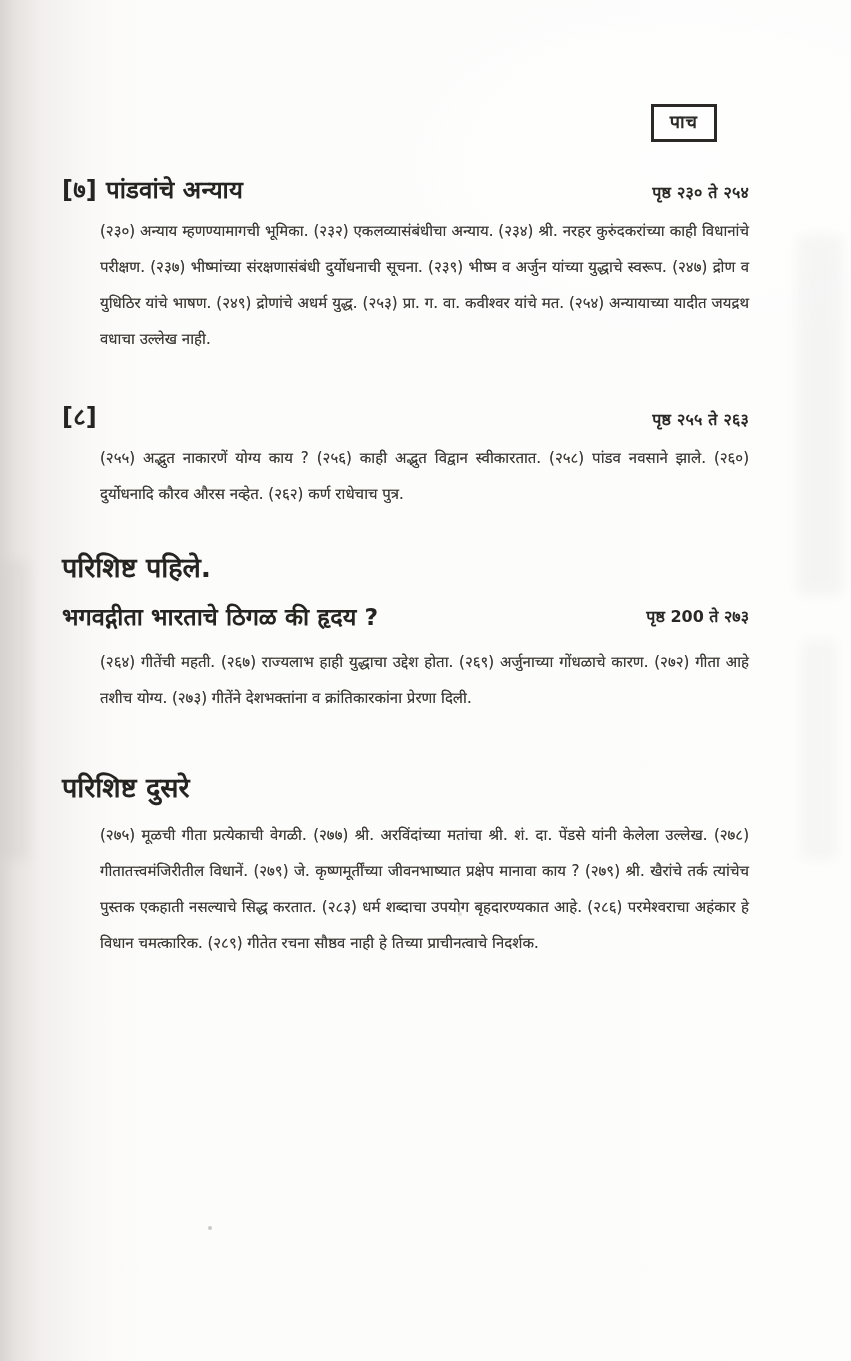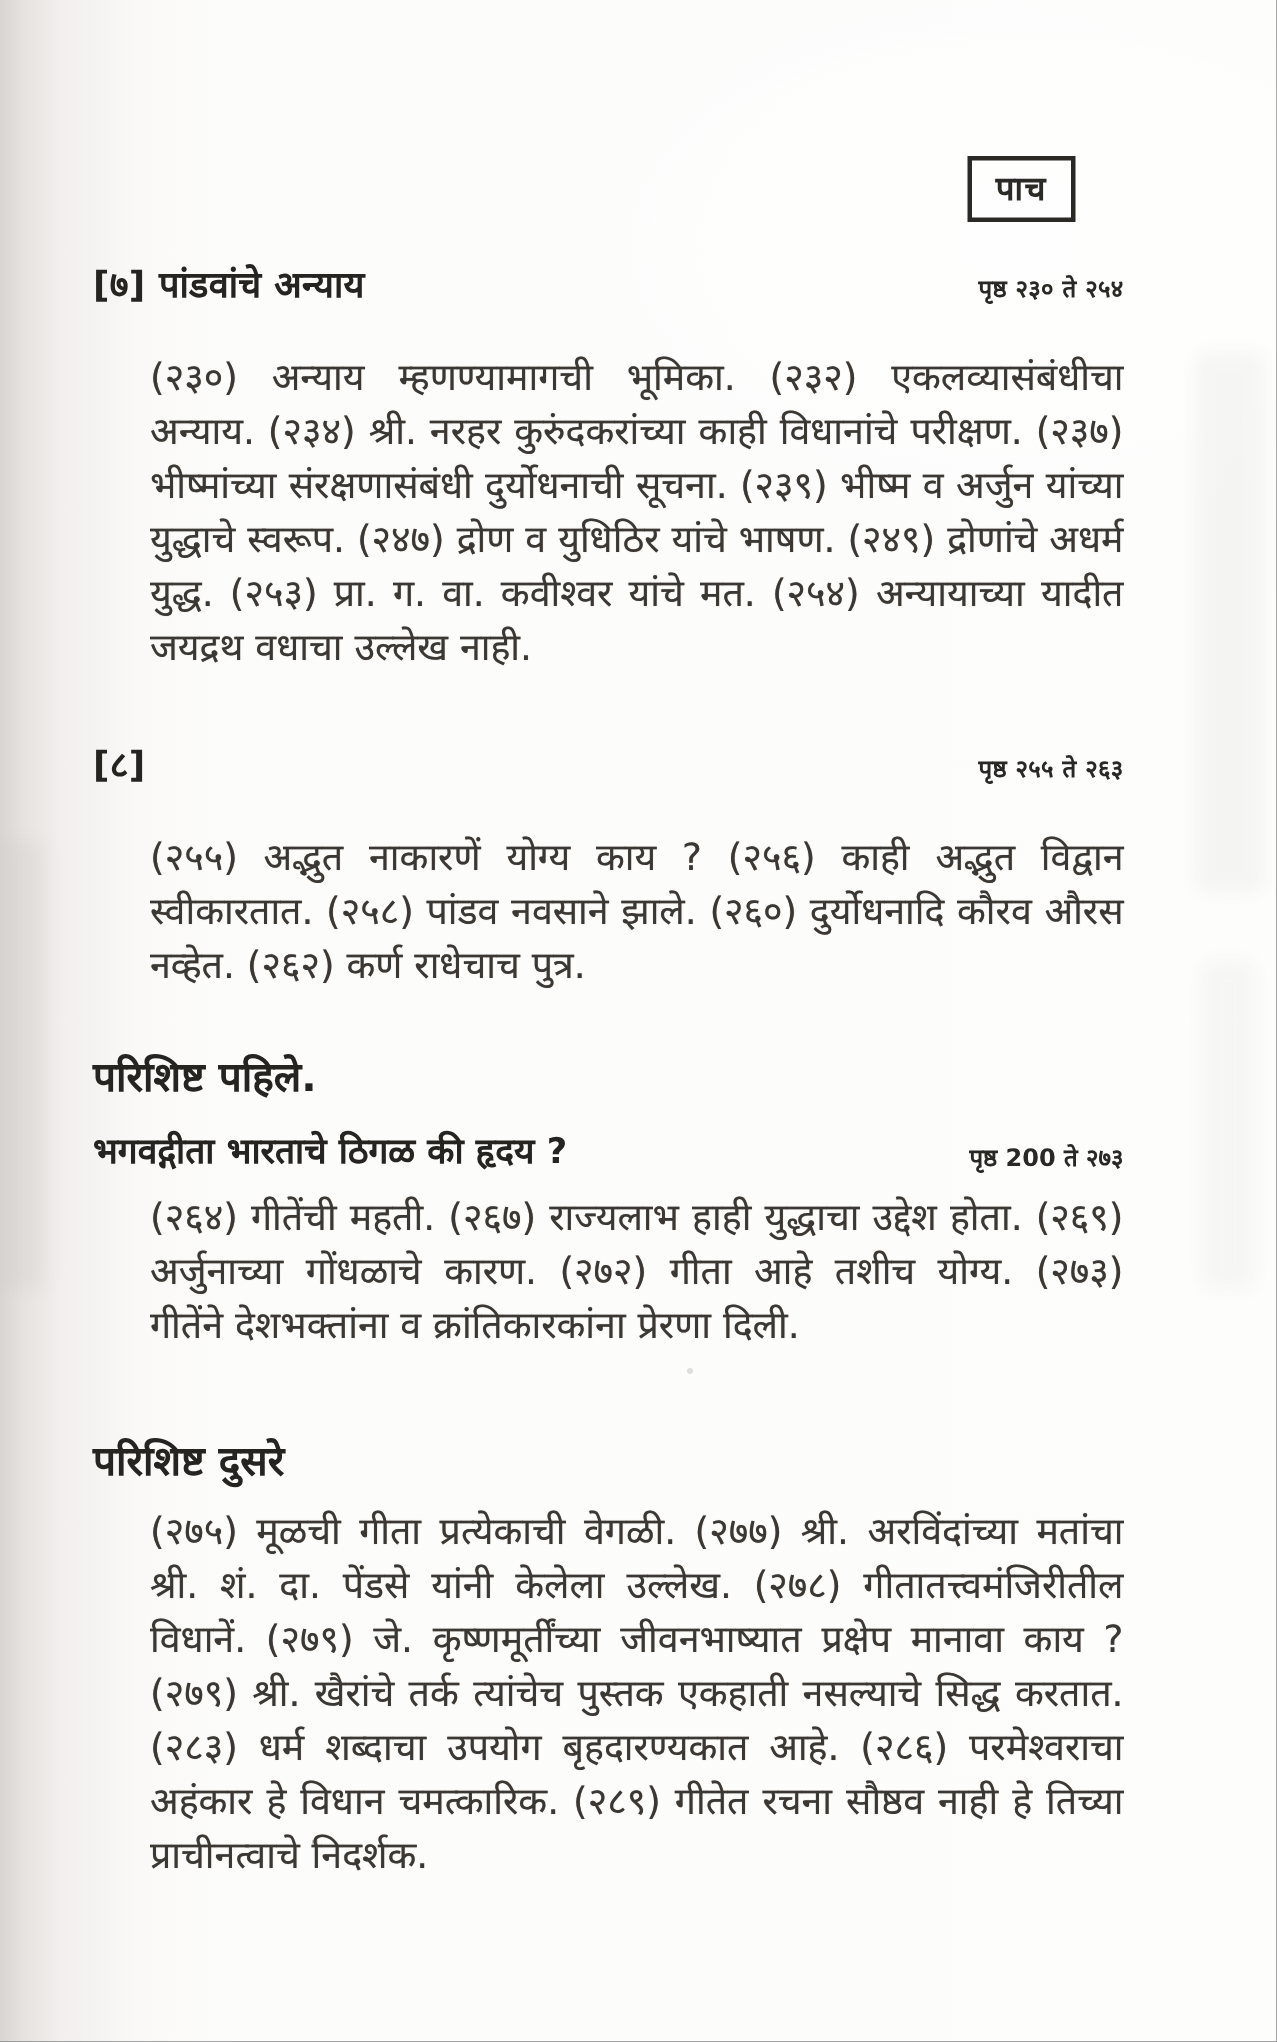--- a/index.html
+++ b/index.html
@@ -41,21 +41,21 @@
 
   .page-label-box {
     position: absolute;
     top: 104px;
     right: 134px;
     border: 3px solid #2a2925;
     padding: 2px 16px 6px 16px;
     background: rgba(255,255,255,0.4);
   }
   .page-label-box .lbl {
-    font-size: 22px;
+    font-size: 18px;
     font-weight: bold;
     color: #2b2a26;
     letter-spacing: 1px;
   }
 
   .content {
     position: absolute;
     left: 62px;
     right: 102px;
     top: 0;
@@ -71,39 +71,39 @@
   }
   .sec-num { margin-right: 9px; }
   .sec-pages {
     margin-left: auto;
     font-weight: bold;
     font-size: 16px;
     white-space: nowrap;
     color: #2a2824;
   }
   .sec-body {
-    margin: 29px 0 0 38px;
-    font-size: 25px;
+    margin: 8px 0 0 38px;
+    font-size: 15px;
     line-height: 36px;
     text-align: justify;
     color: #3b3733;
     text-shadow: 0 0 0.5px rgba(60,55,50,0.55);
   }
 
   .sec-1 { margin-top: 0; padding-top: 172px; }
   .sec-2 { margin-top: 42px; }
 
   .appendix .app-label {
     font-weight: bold;
     font-size: 27px;
     color: #262420;
   }
   .appendix .app-title-row {
     display: flex;
-    align-items: flex-end;
+    align-items: center;
     margin-top: 15px;
     font-weight: bold;
     font-size: 23.5px;
     color: #262420;
   }
   .app-1 { margin-top: 36px; }
   .app-2 { margin-top: 52px; }
   .appendix .sec-body { margin-top: 12px; }
 </style>
 </head>

